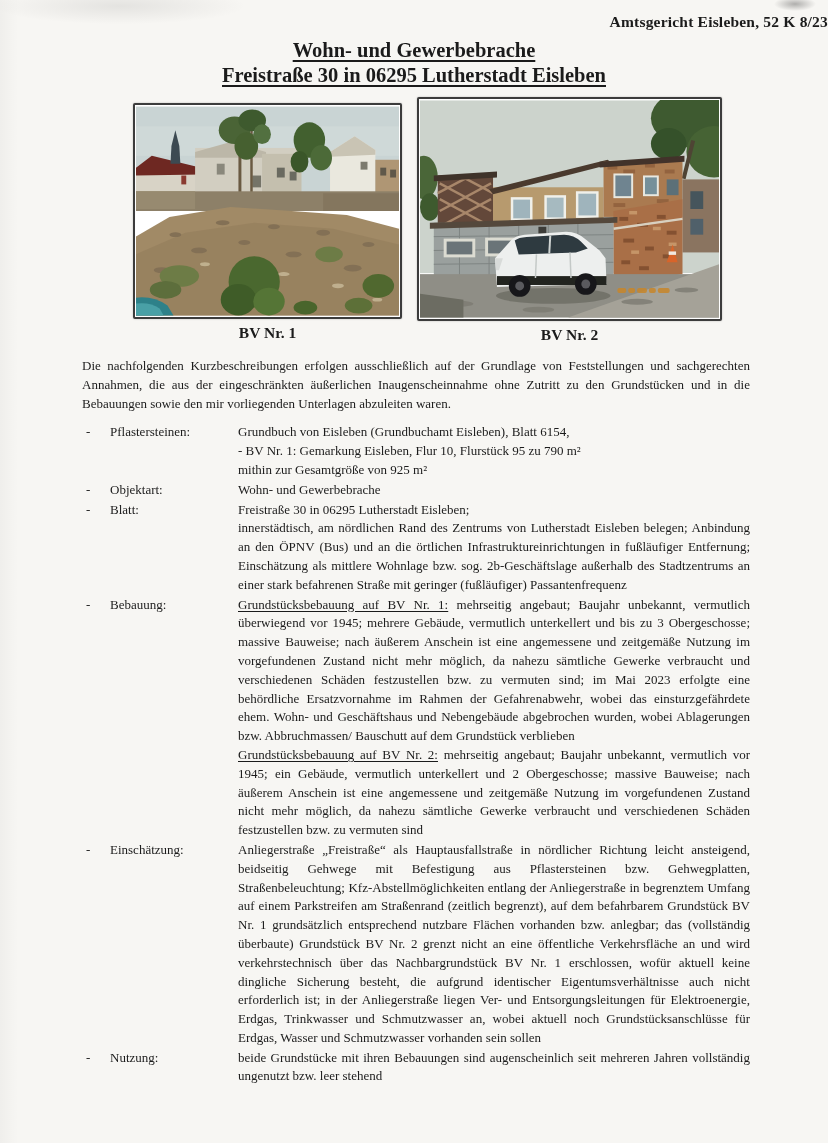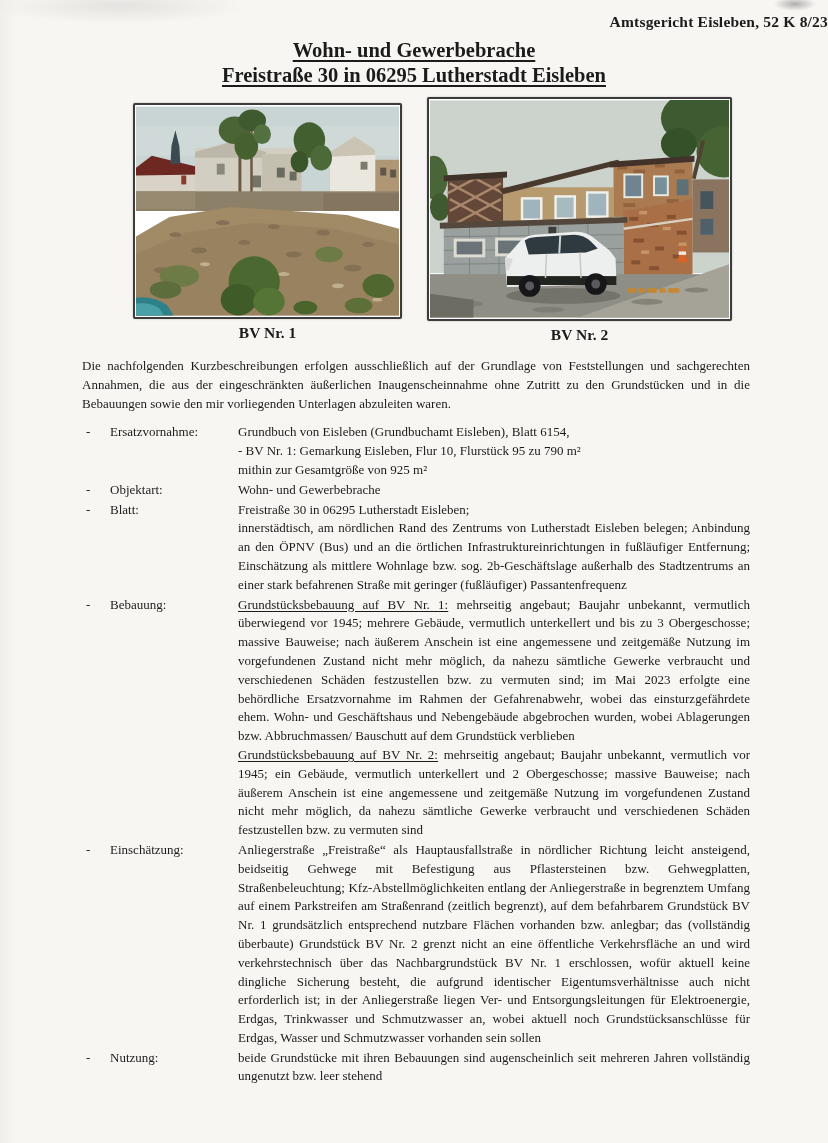--- a/index.html
+++ b/index.html
@@ -13,21 +13,21 @@
       linear-gradient(90deg, rgba(0,0,0,.03), rgba(0,0,0,0) 18px),
       #f7f6f3;
     overflow:hidden;
     font-family:"Liberation Serif","DejaVu Serif",serif;
     color:#1b1b1b;
   }
   .court{ text-align:right; padding-top:13px; font-weight:bold; font-size:15.5px; letter-spacing:.2px;}
   .title{ text-align:center; font-weight:bold; font-size:20.5px; line-height:25px;
           text-decoration:underline; text-decoration-thickness:2px; text-underline-offset:3px;}
   .title.first{ margin-top:7px;}
-  .photo-row{ display:flex; align-items:flex-start; margin:9px 0 0 133px; gap:25px;}
+  .photo-row{ display:flex; align-items:flex-start; margin:9px 0 0 133px; gap:15px;}
   .fig{ display:flex; flex-direction:column;}
   .fig1{ margin-top:6px;}
   .imgbox{ background:#fff; border:2px solid #3c3c3c; border-radius:2px; padding:1px; box-shadow:0 0 2px rgba(0,0,0,.25);}
   .caption{ text-align:center; font-weight:bold; font-size:15.5px; margin-top:5px;}
   .bodytext{ font-size:13px; line-height:18.8px;}
   .intro{ margin:13px 78px 0 82px; text-align:justify;}
   .rows{ margin:10px 78px 0 82px;}
   .row{ display:grid; grid-template-columns:28px 128px 1fr; margin-top:1px;}
   .dash{ padding-left:4px;}
   .val div.plain{ white-space:nowrap;}
@@ -275,21 +275,21 @@
       <div class="caption">BV Nr. 2</div>
     </div>
   </div>
 
   <p class="bodytext intro">Die nachfolgenden Kurzbeschreibungen erfolgen ausschließlich auf der Grundlage von Feststellungen und sachgerechten Annahmen, die aus der eingeschränkten äußerlichen Inaugenscheinnahme ohne Zutritt zu den Grundstücken und in die Bebauungen sowie den mir vorliegenden Unterlagen abzuleiten waren.</p>
 
   <div class="rows bodytext">
 
     <div class="row">
       <span class="dash">-</span>
-      <span>Ersatzvornahme:</span>
+      <span>Pflastersteinen:</span>
       <div class="val">
         <div class="plain">Grundbuch von Eisleben (Grundbuchamt Eisleben), Blatt 6154,</div>
         <div class="plain">- BV Nr. 1: Gemarkung Eisleben, Flur 10, Flurstück 95 zu 790 m²</div>
         <div class="plain">mithin zur Gesamtgröße von 925 m²</div>
       </div>
     </div>
 
     <div class="row">
       <span class="dash">-</span>
       <span>Objektart:</span>

